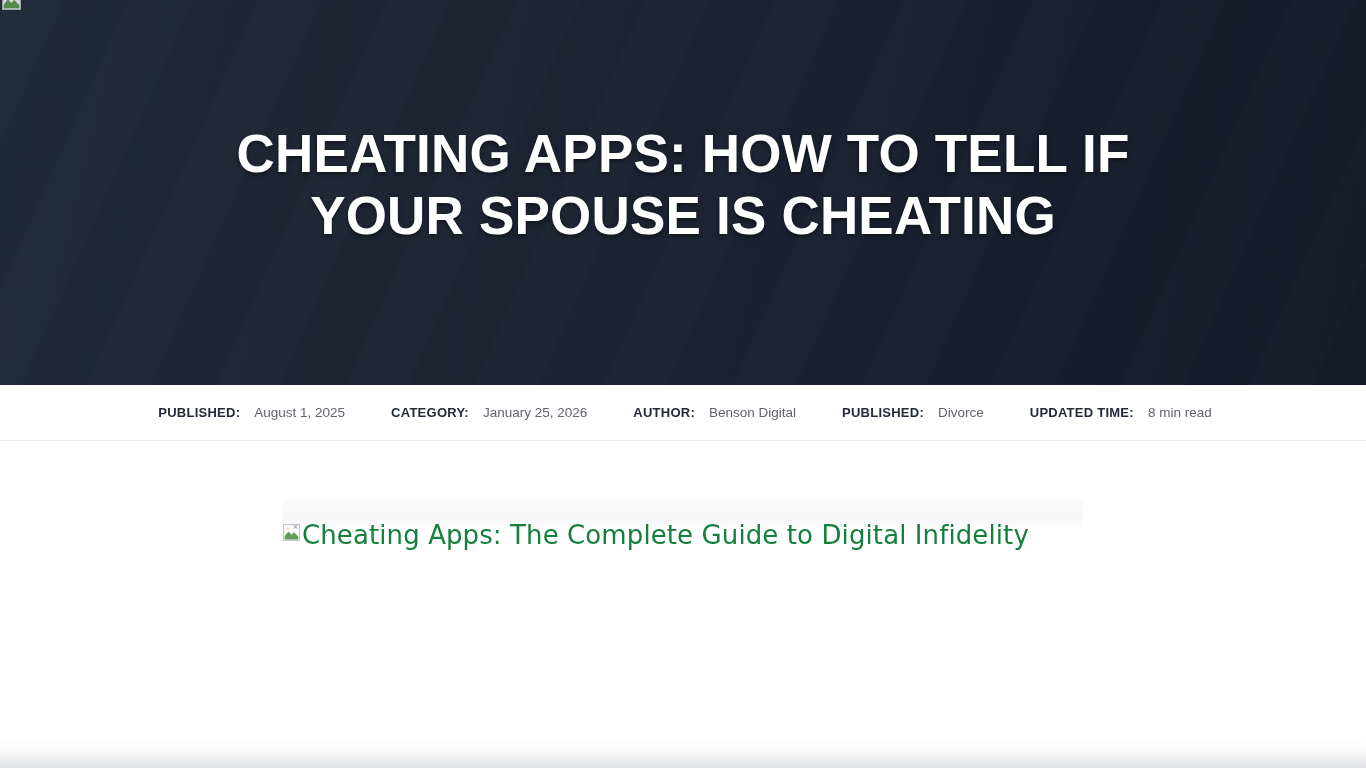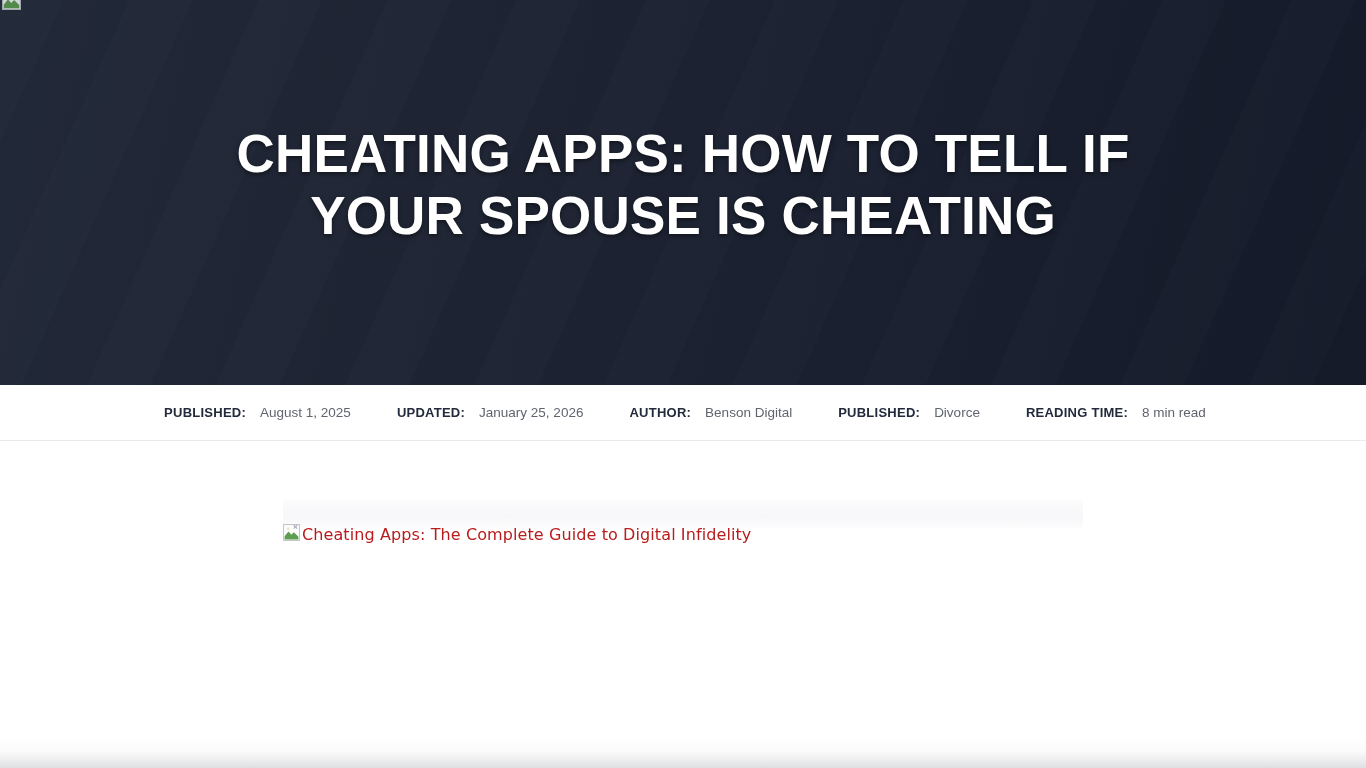--- a/index.html
+++ b/index.html
@@ -158,23 +158,23 @@
 
   .broken-icon {
     flex: 0 0 auto;
     width: 17px;
     height: 17px;
     margin-top: 2px;
   }
 
   .alt-text {
     font-family: "DejaVu Sans", "Liberation Sans", sans-serif;
-    font-size: 16px;
+    font-size: 26px;
     line-height: 26px;
-    color: #b91c1c;
+    color: #15803d;
     font-weight: 400;
     letter-spacing: 0.1px;
   }
 
   
   .bottom-fade {
     position: absolute;
     left: 0;
     bottom: 0;
     width: 1366px;
@@ -204,36 +204,36 @@
 
   <div class="meta-bar">
     <div class="meta-list">
 
       <div class="meta-item">
         <span class="meta-label">PUBLISHED:</span>
         <span class="meta-value">August 1, 2025</span>
       </div>
 
       <div class="meta-item">
-        <span class="meta-label">UPDATED:</span>
+        <span class="meta-label">CATEGORY:</span>
         <span class="meta-value">January 25, 2026</span>
       </div>
 
       <div class="meta-item">
         <span class="meta-label">AUTHOR:</span>
         <span class="meta-value">Benson Digital</span>
       </div>
 
       <div class="meta-item">
         <span class="meta-label">PUBLISHED:</span>
         <span class="meta-value">Divorce</span>
       </div>
 
       <div class="meta-item">
-        <span class="meta-label">READING TIME:</span>
+        <span class="meta-label">UPDATED TIME:</span>
         <span class="meta-value">8 min read</span>
       </div>
 
     </div>
   </div>
 
   <main class="content">
     <div class="article-wrap">
 
       <div class="figure-ghost"></div>

